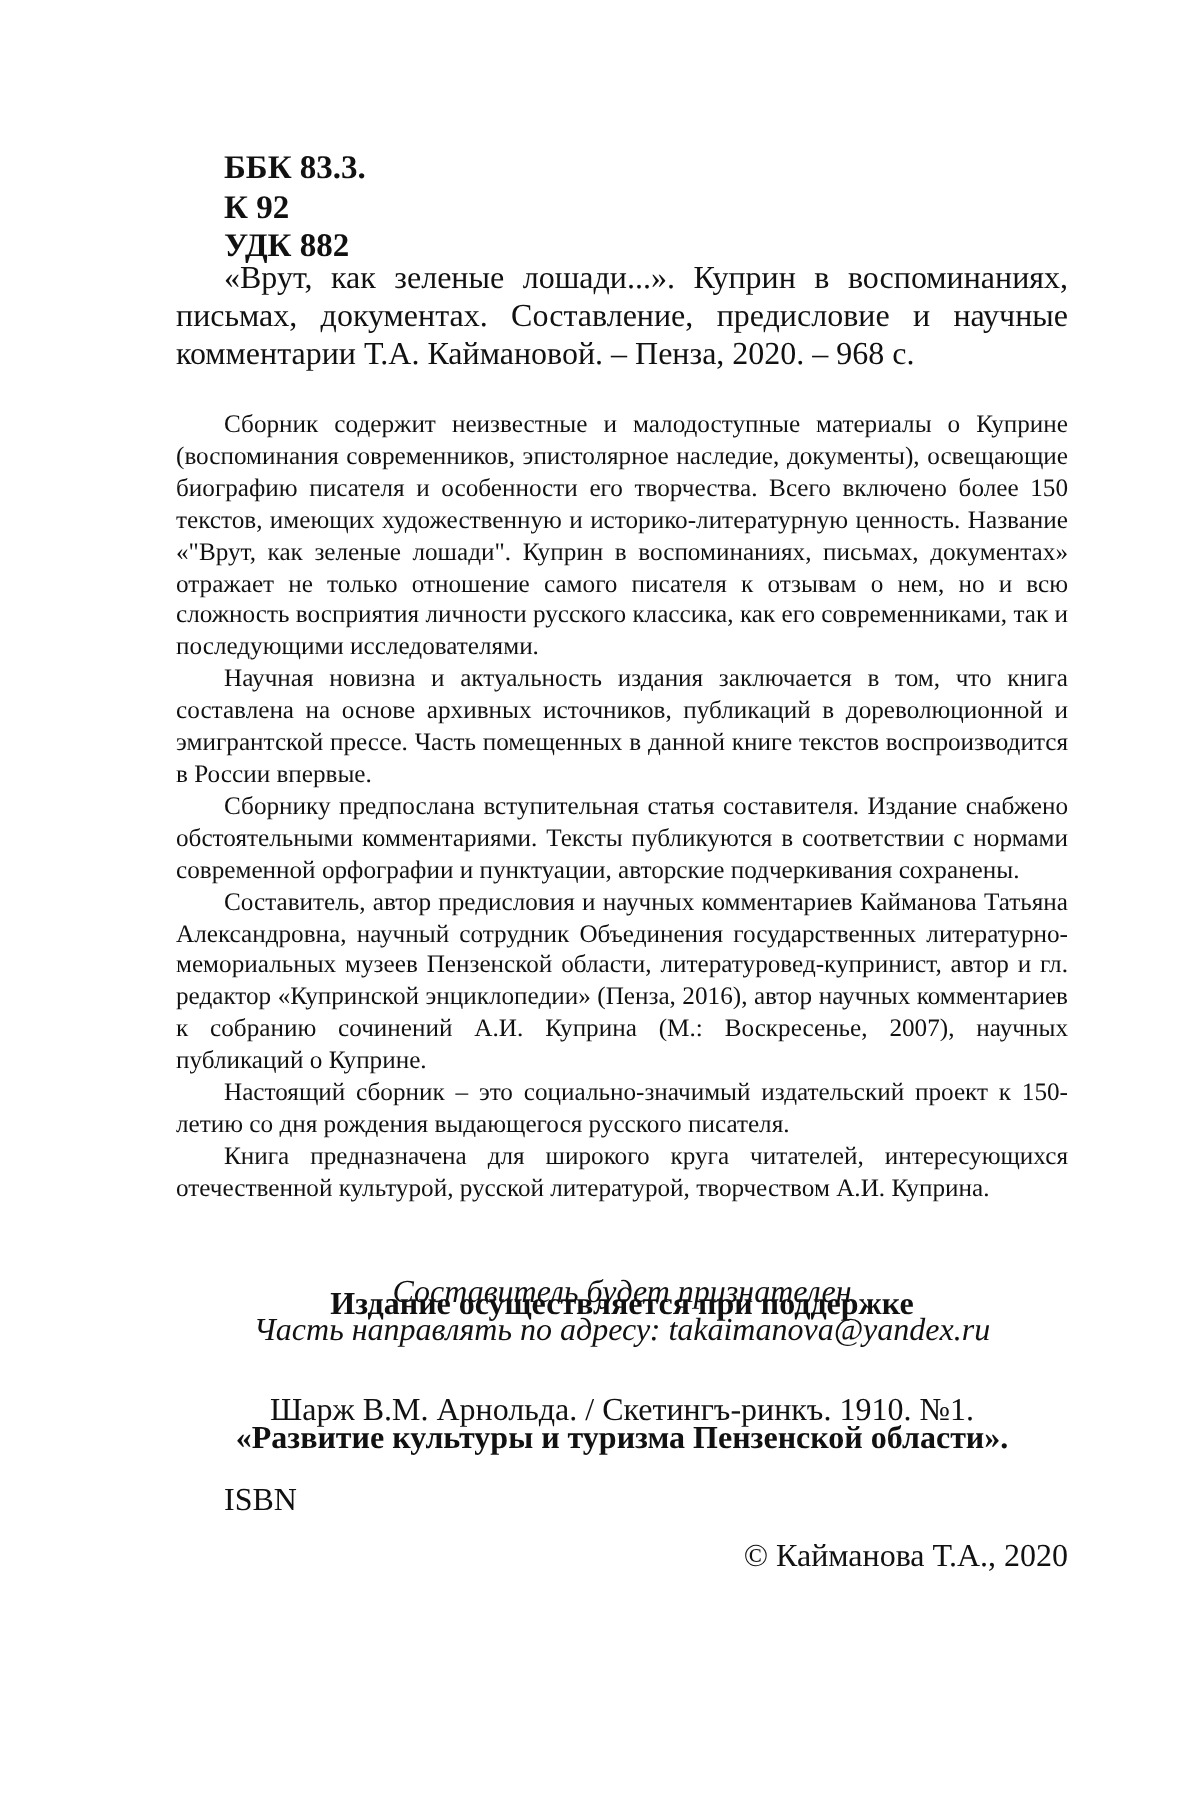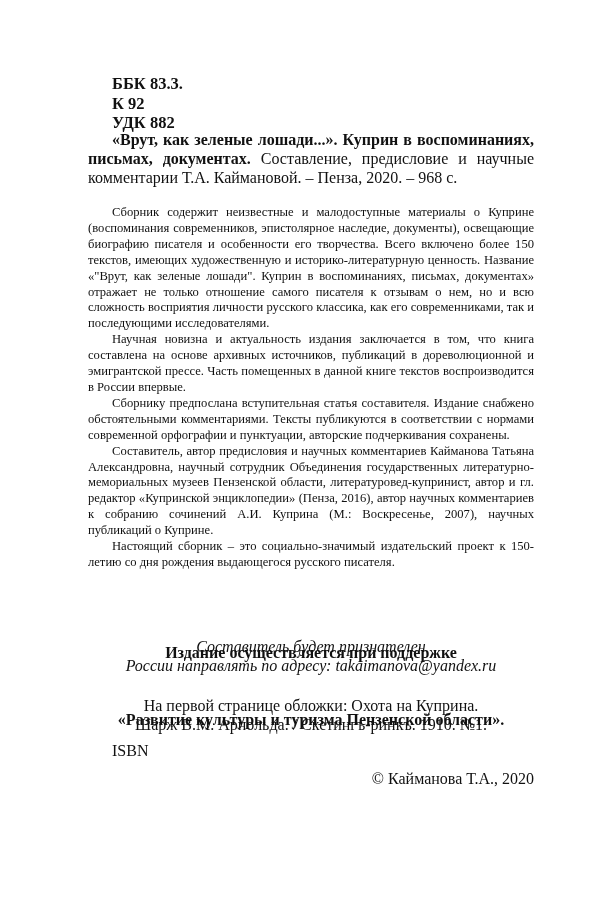--- a/index.html
+++ b/index.html
@@ -2,21 +2,21 @@
 <html><head>
 <meta charset="utf-8">
 <style>
   html, body { margin: 0; padding: 0; background: #ffffff; }
   body { width: 600px; height: 900px; position: relative; overflow: hidden;
          font-family: "Liberation Serif", "DejaVu Serif", serif; color: #111; }
   .codes { position: absolute; left: 112px; top: 74px; font-weight: bold; font-size: 16.5px; line-height: 19.5px; }
   .codes div { white-space: nowrap; }
   .title-block { position: absolute; left: 88px; top: 130px; width: 446px;
                  font-size: 16px; line-height: 19px; text-align: justify; }
-  .title-block .lead { font-weight: bold; }
+  .title-block .lead { font-weight: normal; }
   .title-block p { margin: 0; text-indent: 24px; }
   .annotation { position: absolute; left: 88px; top: 205px; width: 446px;
                 font-size: 12.6px; line-height: 15.9px; text-align: justify; }
   .annotation p { margin: 0; text-indent: 24px; }
   .support { position: absolute; left: 88px; top: 596px; width: 446px; text-align: center;
              font-weight: bold; font-size: 16px; line-height: 18.5px; }
   .support div { white-space: nowrap; margin-top: 48px; }
   .feedback { position: absolute; left: 88px; top: 638px; width: 446px; text-align: center;
               font-style: italic; font-size: 16px; line-height: 18.5px; }
   .cover { position: absolute; left: 88px; top: 697px; width: 446px; text-align: center;
@@ -37,32 +37,32 @@
 <div class="title-block">
   <p><span class="lead">«Врут, как зеленые лошади...». Куприн в воспоминаниях, письмах, документах.</span><span> Составление, предисловие и научные комментарии Т.А. Каймановой. – Пенза, 2020. – 968 с.</span></p>
 </div>
 
 <div class="annotation">
   <p>Сборник содержит неизвестные и малодоступные материалы о Куприне (воспоминания современников, эпистолярное наследие, документы), освещающие биографию писателя и особенности его творчества. Всего включено более 150 текстов, имеющих художественную и историко-литературную ценность. Название «"Врут, как зеленые лошади". Куприн в воспоминаниях, письмах, документах» отражает не только отношение самого писателя к отзывам о нем, но и всю сложность восприятия личности русского классика, как его современниками, так и последующими исследователями.</p>
   <p>Научная новизна и актуальность издания заключается в том, что книга составлена на основе архивных источников, публикаций в дореволюционной и эмигрантской прессе. Часть помещенных в данной книге текстов воспроизводится в России впервые.</p>
   <p>Сборнику предпослана вступительная статья составителя. Издание снабжено обстоятельными комментариями. Тексты публикуются в соответствии с нормами современной орфографии и пунктуации, авторские подчеркивания сохранены.</p>
   <p>Составитель, автор предисловия и научных комментариев Кайманова Татьяна Александровна, научный сотрудник Объединения государственных литературно-мемориальных музеев Пензенской области, литературовед-купринист, автор и гл. редактор «Купринской энциклопедии» (Пенза, 2016), автор научных комментариев к собранию сочинений А.И. Куприна (М.: Воскресенье, 2007), научных публикаций о Куприне.</p>
   <p>Настоящий сборник – это социально-значимый издательский проект к 150-летию со дня рождения выдающегося русского писателя.</p>
+  <p>Книга предназначена для широкого круга читателей, интересующихся отечественной культурой, русской литературой, творчеством А.И. Куприна.</p>
 </div>
 
 <div class="support">
   <div>Издание осуществляется при поддержке</div>
   <div>«Развитие культуры и туризма Пензенской области».</div>
 </div>
 
 <div class="feedback">
   <div>Составитель будет признателен</div>
-  <div><span>России направлять по адресу: </span><span class="email">takaimanova@yandex.ru</span></div>
+  <div><span>Часть направлять по адресу: </span><span class="email">takaimanova@yandex.ru</span></div>
 </div>
 
 <div class="cover">
-  <div>На первой странице обложки: Охота на Куприна.</div>
   <div>Шарж В.М. Арнольда. / Скетингъ-ринкъ. 1910. №1.</div>
 </div>
 
 <div class="isbn">ISBN</div>
 
 <div class="copyright">© Кайманова Т.А., 2020</div>
 
 </body></html>

